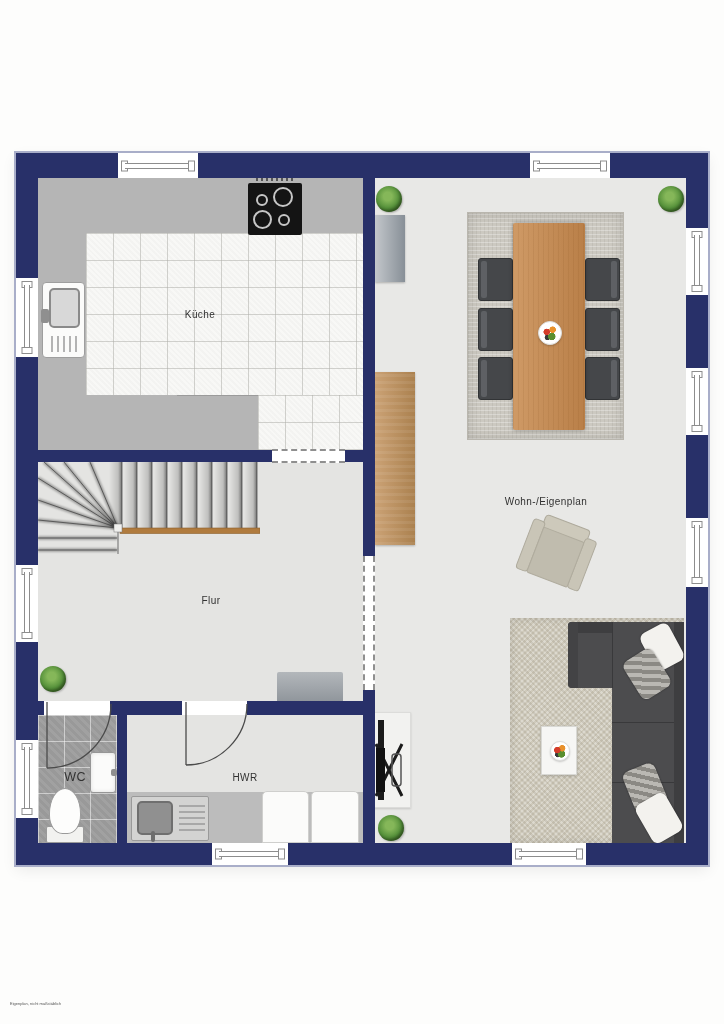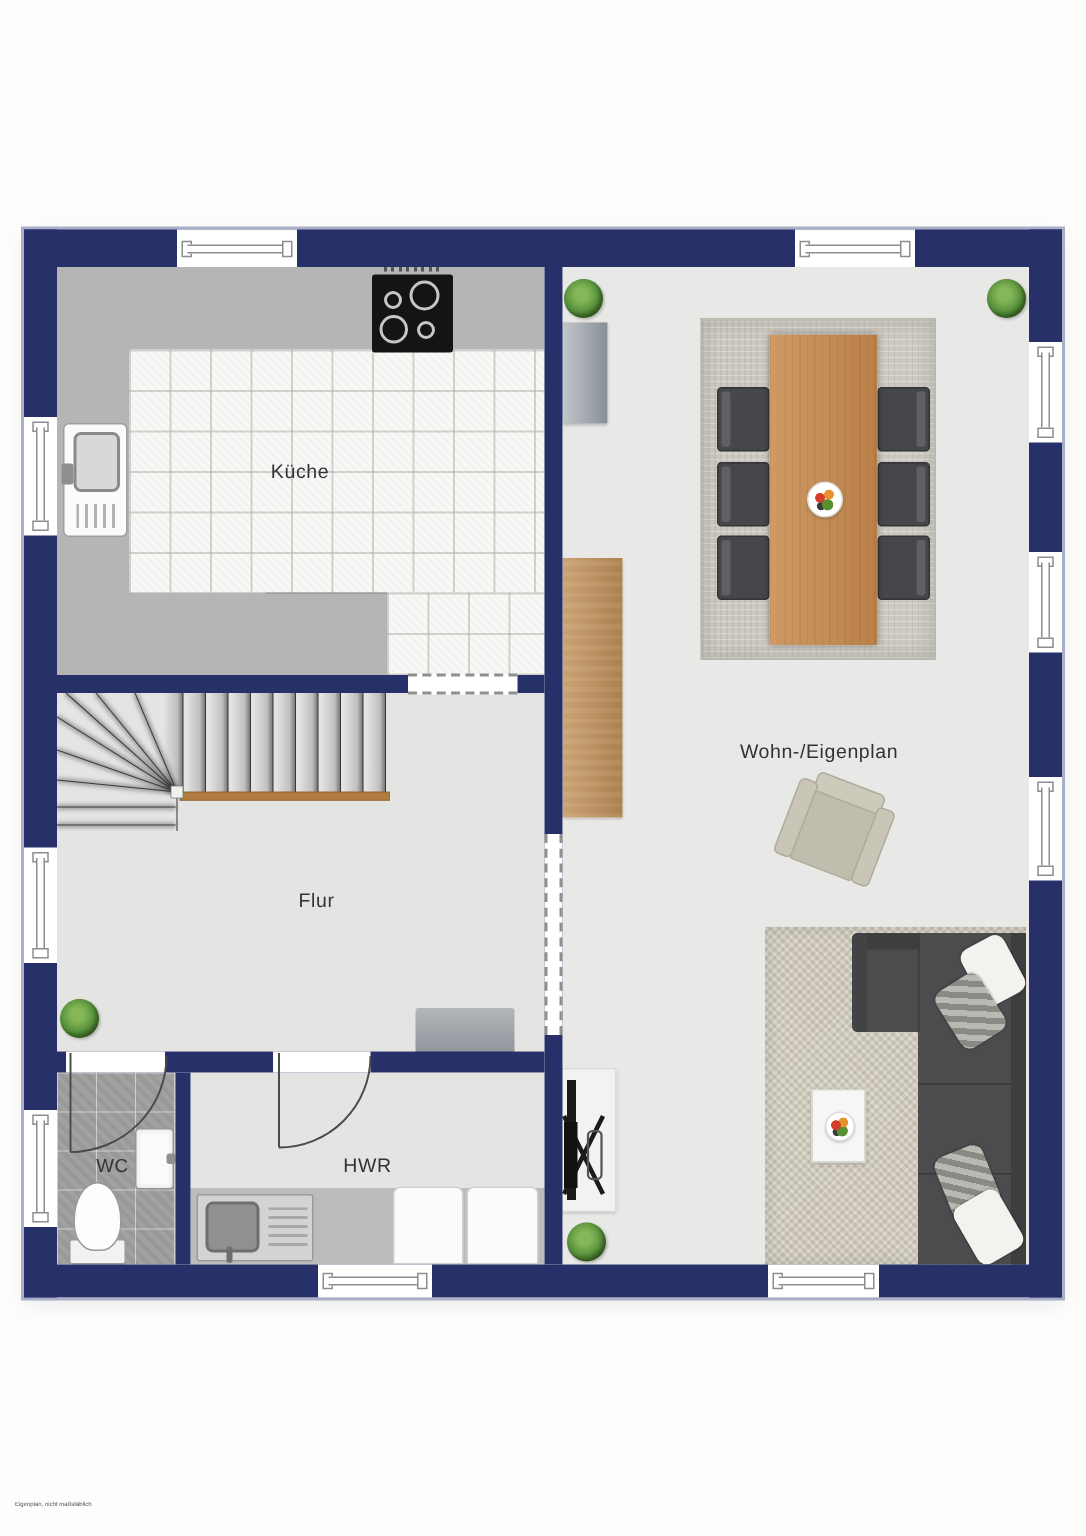--- a/index.html
+++ b/index.html
@@ -18,21 +18,21 @@
   .v-window::before,.v-window::after{content:"";position:absolute;left:50%;transform:translateX(-50%);width:9px;height:5px;background:#fff;border:1px solid #8d8d8d;}
   .v-window::before{top:3px}.v-window::after{bottom:3px}
   
   .dashed-h{position:absolute;background:#fff;border-top:2px dashed #8f8f8f;border-bottom:2px dashed #8f8f8f;box-sizing:border-box;}
   .dashed-v{position:absolute;background:#fff;border-left:2px dashed #8f8f8f;border-right:2px dashed #8f8f8f;box-sizing:border-box;}
   .door-gap{position:absolute;background:#fff;}
   
   .tiles{background-color:#f8f8f6;background-image:linear-gradient(rgba(175,175,170,.55) 1px,transparent 1px),linear-gradient(90deg,rgba(175,175,170,.55) 1px,transparent 1px),repeating-linear-gradient(45deg,rgba(0,0,0,.02) 0 2px,transparent 2px 4px);background-size:27px 27px,27px 27px,auto;}
   .wc-tiles{background-color:#a1a1a1;background-image:linear-gradient(rgba(255,255,255,.5) 1px,transparent 1px),linear-gradient(90deg,rgba(255,255,255,.5) 1px,transparent 1px),repeating-linear-gradient(45deg,rgba(0,0,0,.05) 0 3px,transparent 3px 6px);background-size:26px 26px,26px 26px,auto;}
   
-  .room-label{position:absolute;transform:translate(-50%,-50%);font-size:13px;color:#323232;white-space:nowrap;letter-spacing:.4px;z-index:30;}
+  .room-label{position:absolute;transform:translate(-50%,-50%);font-size:10px;color:#323232;white-space:nowrap;letter-spacing:.4px;z-index:30;}
   .small-label{font-size:12.5px;}
   .footnote{position:absolute;left:10px;top:1001px;font-size:5px;color:#555;transform:scale(.8);transform-origin:left top;}
   
   .chair{position:absolute;width:35px;height:43px;background:#45474a;border:1px solid #323436;border-radius:3px;box-sizing:border-box;}
   .chair.c-left::before{content:"";position:absolute;left:2px;top:2px;bottom:2px;width:6px;background:#5e6064;border-radius:2px;}
   .chair.c-right::before{content:"";position:absolute;right:2px;top:2px;bottom:2px;width:6px;background:#5e6064;border-radius:2px;}
   .pillow{position:absolute;border-radius:7px;box-shadow:0 0 2px rgba(0,0,0,.45);}
   .pillow.white{background:#f3f2ee;}
   .pillow.striped{background:repeating-linear-gradient(35deg,#bab8b3 0 4px,#8b8984 4px 8px);}
   .plant{position:absolute;width:26px;height:26px;border-radius:50%;background:radial-gradient(circle at 45% 40%,#85b759 0 20%,#55903a 55%,#3c6b24 80%,#2f5519 100%);box-shadow:1px 1px 2px rgba(0,0,0,.25), inset -2px -2px 3px rgba(0,0,0,.3);}

